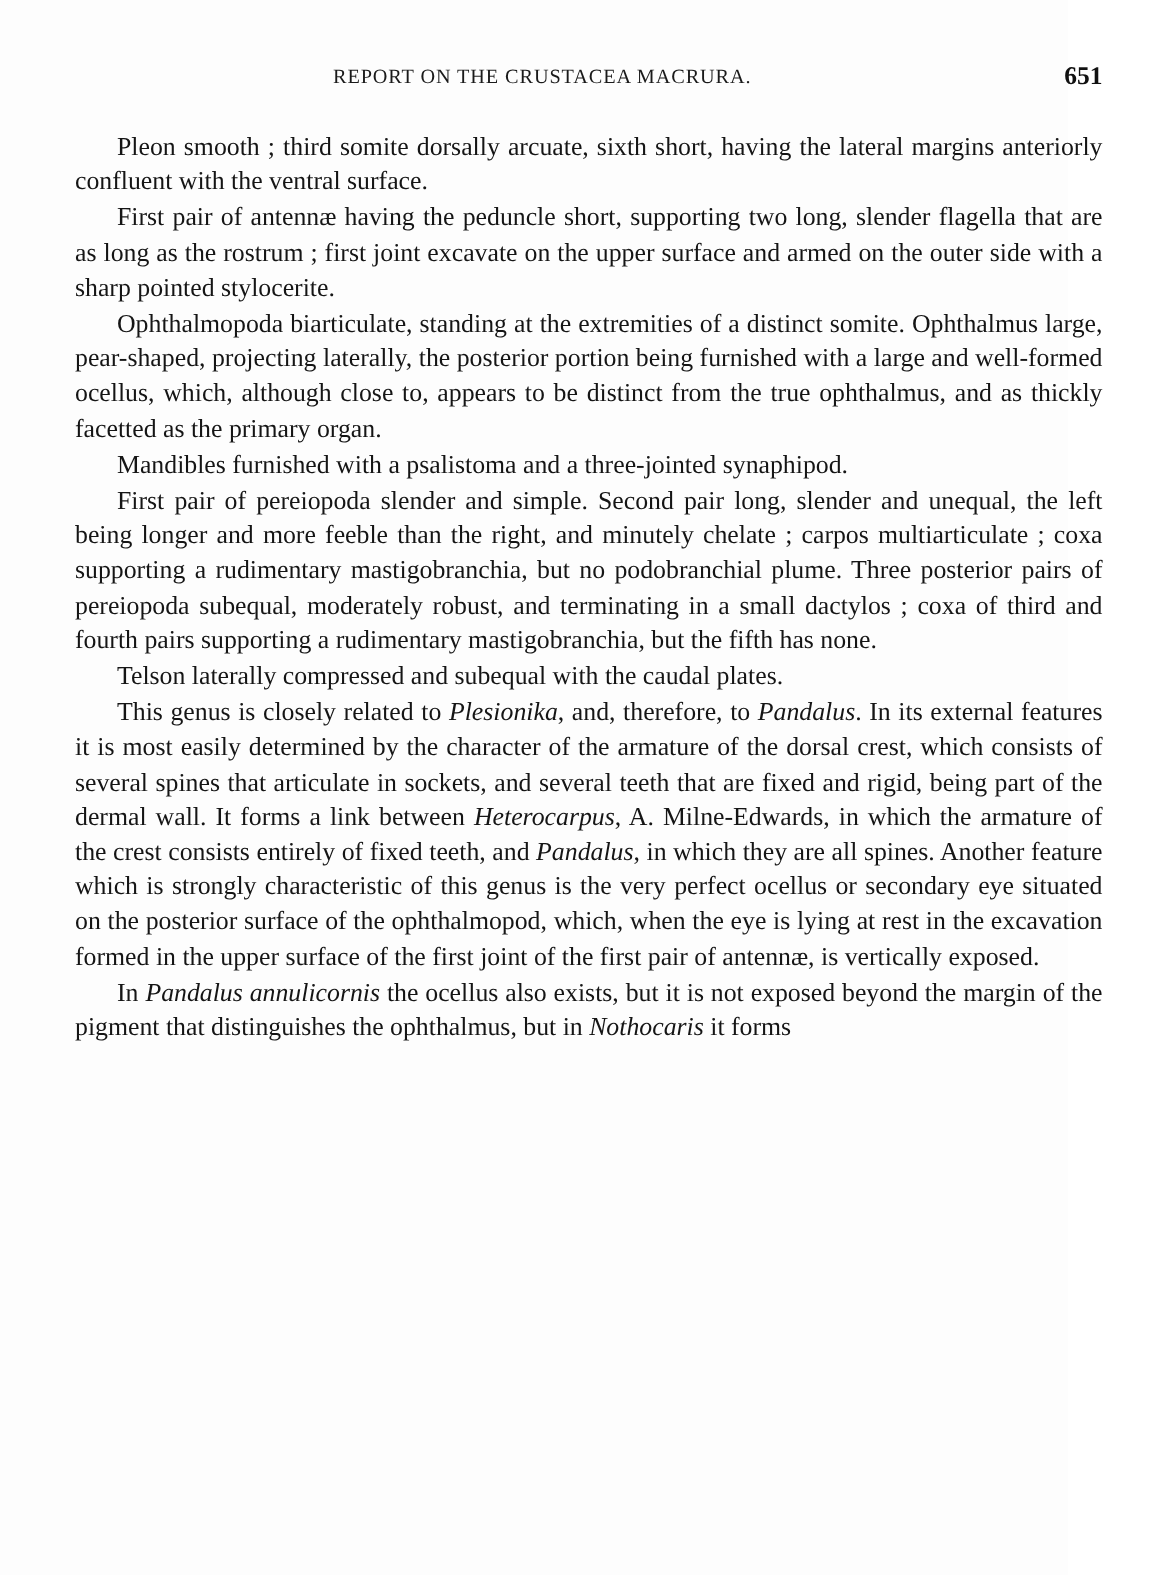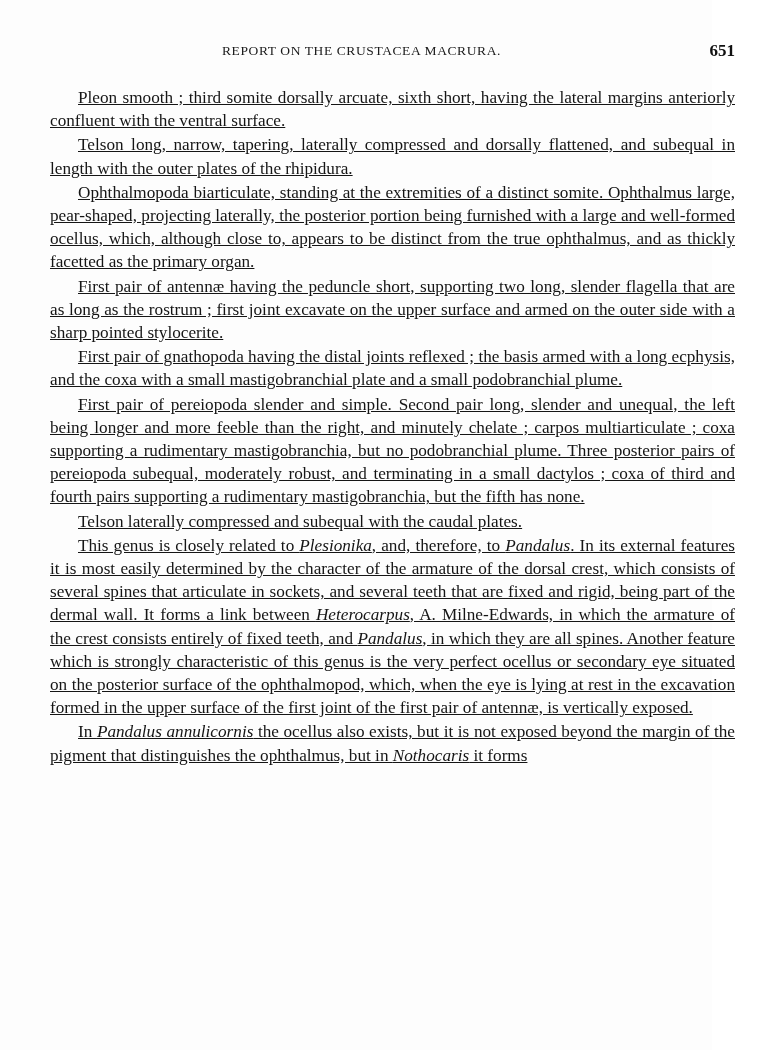--- a/index.html
+++ b/index.html
@@ -20,38 +20,36 @@
     position: absolute; right: 0; top: -2px;
     font-size: 17px; font-weight: bold; color: #111;
   }
   .body-text {
     position: absolute; left: 50px; top: 86px; width: 685px;
     font-size: 17.2px; line-height: 23.2px;
   }
   .body-text p {
     margin: 0; text-align: justify; text-indent: 28px;
     hyphens: none;
-    text-decoration: underline;
   }
   .body-text p.gap { margin-top: 1px; }
   .body-text i { font-style: italic; margin-top: 28px; }
 </style>
 </head>
 <body>
 
 <div class="page">
   <div class="running-head">
     <span class="running-title">REPORT ON THE CRUSTACEA MACRURA.</span>
     <span class="page-number">651</span>
   </div>
 
   <div class="body-text">
     <p>Pleon smooth ; third somite dorsally arcuate, sixth short, having the lateral margins anteriorly confluent with the ventral surface.</p>
-    <p class="gap">Telson long, narrow, tapering, laterally compressed and dorsally flattened, and subequal in length with the outer plates of the rhipidura.</p>
+    <p class="gap">First pair of antennæ having the peduncle short, supporting two long, slender flagella that are as long as the rostrum ; first joint excavate on the upper surface and armed on the outer side with a sharp pointed stylocerite.</p>
     <p class="gap">Ophthalmopoda biarticulate, standing at the extremities of a distinct somite. Ophthalmus large, pear-shaped, projecting laterally, the posterior portion being furnished with a large and well-formed ocellus, which, although close to, appears to be distinct from the true ophthalmus, and as thickly facetted as the primary organ.</p>
-    <p class="gap">First pair of antennæ having the peduncle short, supporting two long, slender flagella that are as long as the rostrum ; first joint excavate on the upper surface and armed on the outer side with a sharp pointed stylocerite.</p>
-    <p class="gap">First pair of gnathopoda having the distal joints reflexed ; the basis armed with a long ecphysis, and the coxa with a small mastigobranchial plate and a small podobranchial plume.</p>
+    <p class="gap">Mandibles furnished with a psalistoma and a three-jointed synaphipod.</p>
     <p class="gap">First pair of pereiopoda slender and simple. Second pair long, slender and unequal, the left being longer and more feeble than the right, and minutely chelate ; carpos multiarticulate ; coxa supporting a rudimentary mastigobranchia, but no podobranchial plume. Three posterior pairs of pereiopoda subequal, moderately robust, and terminating in a small dactylos ; coxa of third and fourth pairs supporting a rudimentary mastigobranchia, but the fifth has none.</p>
     <p class="gap">Telson laterally compressed and subequal with the caudal plates.</p>
     <p class="gap"><span>This genus is closely related to </span><i>Plesionika</i><span>, and, therefore, to </span><i>Pandalus</i><span>. In its external features it is most easily determined by the character of the armature of the dorsal crest, which consists of several spines that articulate in sockets, and several teeth that are fixed and rigid, being part of the dermal wall. It forms a link between </span><i>Heterocarpus</i><span>, A. Milne-Edwards, in which the armature of the crest consists entirely of fixed teeth, and </span><i>Pandalus</i><span>, in which they are all spines. Another feature which is strongly characteristic of this genus is the very perfect ocellus or secondary eye situated on the posterior surface of the ophthalmopod, which, when the eye is lying at rest in the excavation formed in the upper surface of the first joint of the first pair of antennæ, is vertically exposed.</span></p>
     <p class="gap"><span>In </span><i>Pandalus annulicornis</i><span> the ocellus also exists, but it is not exposed beyond the margin of the pigment that distinguishes the ophthalmus, but in </span><i>Nothocaris</i><span> it forms</span></p>
   </div>
 </div>
 
 </body></html>

